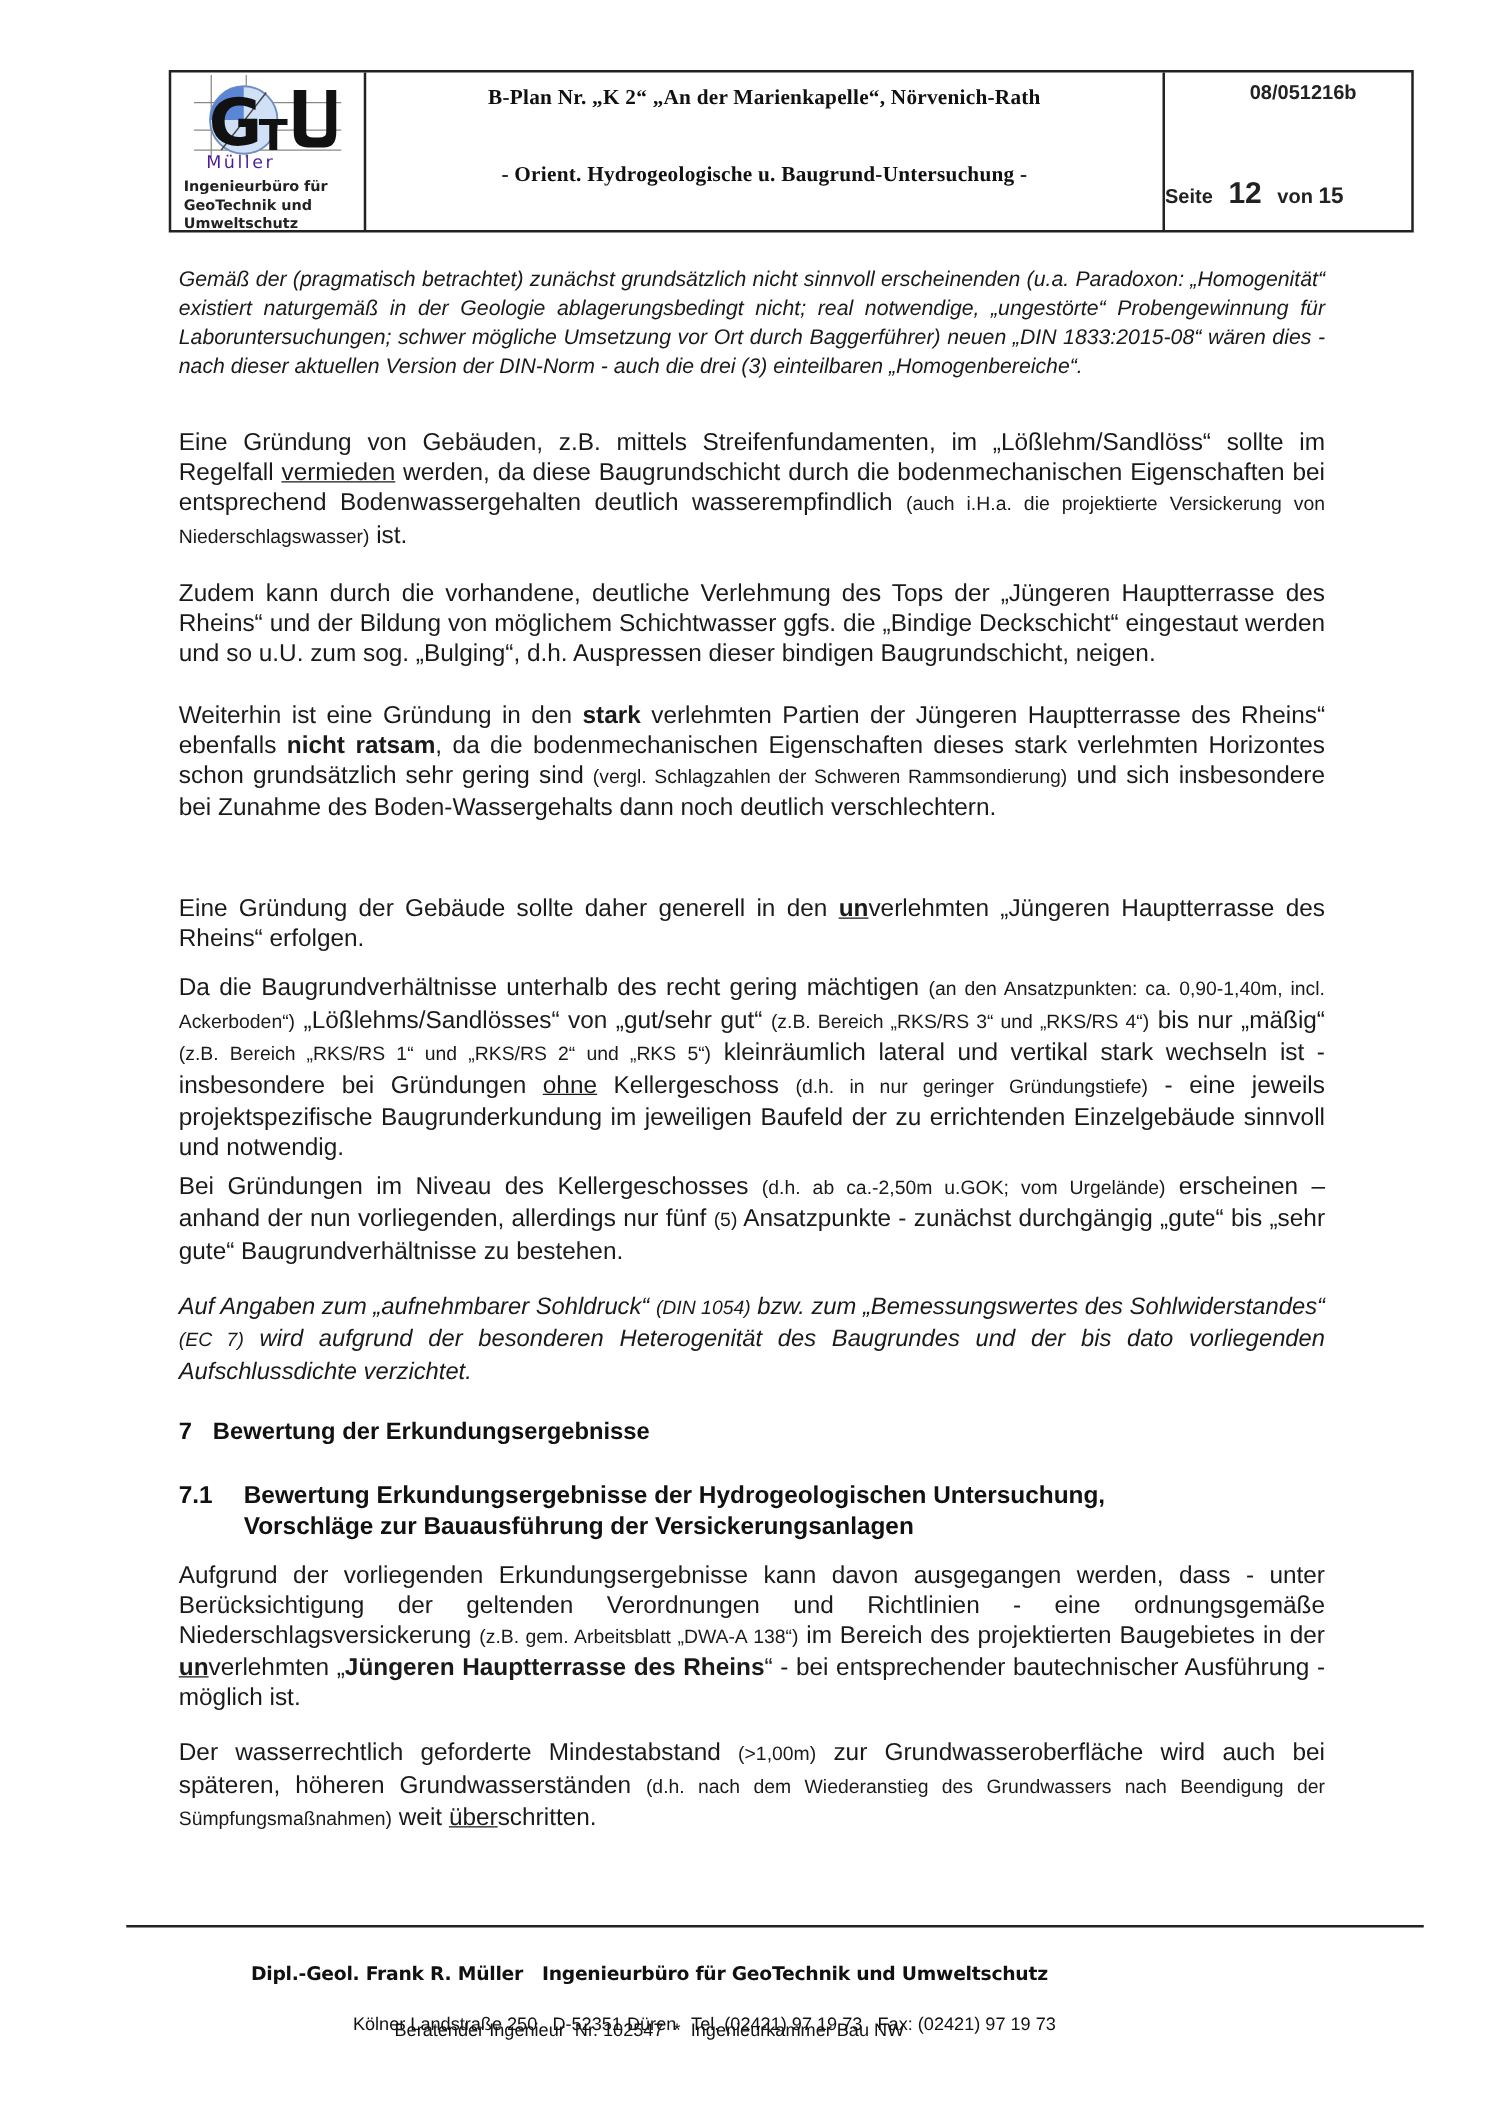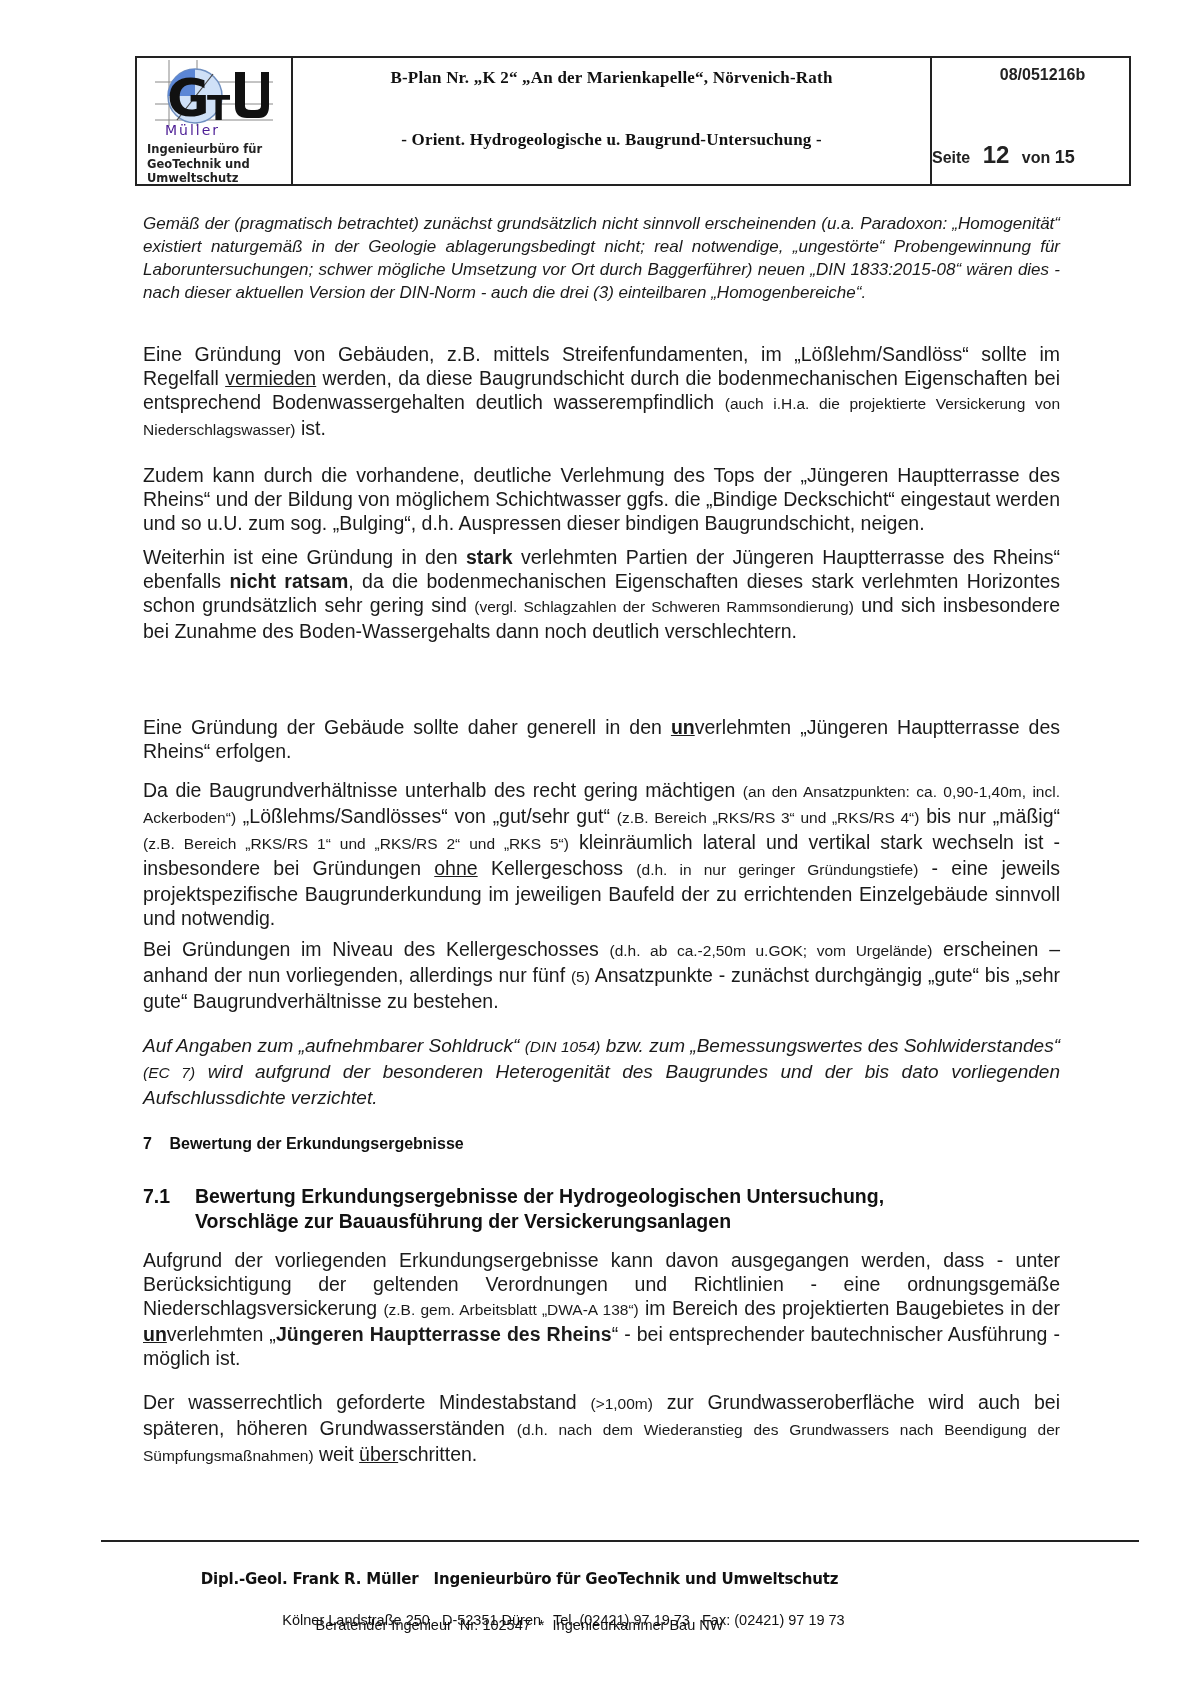--- a/index.html
+++ b/index.html
@@ -19,21 +19,21 @@
   .logo .gtu { position: absolute; left: 18px; top: 2px; width: 120px; height: 68px; }
   .logo .mueller { position: absolute; left: 28px; top: 64px; font-family: "DejaVu Sans", sans-serif; font-size: 14px; letter-spacing: 2px; color: #4c1d95; }
   .logo .sub { position: absolute; left: 10px; font-family: "DejaVu Sans", sans-serif; font-weight: bold; font-size: 11.5px; color: #222; white-space: nowrap; }
 
   
   .p { position: absolute; left: 143px; width: 917px; font-size: 19.5px; line-height: 24px; text-align: justify; color: #1a1a1a; }
   .p.it { font-style: italic; font-size: 17px; line-height: 23px; }
   .sm { font-size: 15.5px; }
   .u { text-decoration: underline; }
   .b { font-weight: bold; }
-  .h1 { position: absolute; left: 143px; font-weight: bold; font-size: 16px; }
+  .h1 { position: absolute; left: 143px; font-weight: bold; font-size: 19px; }
   .h2 { position: absolute; left: 143px; font-weight: bold; font-size: 19.5px; line-height: 25px; }
   .h2 .num { display: inline-block; width: 52px; }
   .h2 .cont { padding-left: 52px; display: block; }
 
   
   .rule { position: absolute; left: 101px; top: 1540px; width: 1038px; height: 2px; background: #222; }
   .ft { position: absolute; left: 0; width: 1039px; text-align: center; color: #111; }
   .ft1 { top: 1570px; font-weight: bold; font-size: 15px; font-family: "DejaVu Sans", sans-serif; letter-spacing: -0.2px; }
   .ft2 { top: 1593px; font-size: 14.5px; margin-top: 24px; }
   .ft3 { top: 1612px; font-size: 14.5px; margin-left: 44px; }
@@ -77,21 +77,21 @@
 </div>
 
 <div class="p it" style="top:212px">Gemäß der (pragmatisch betrachtet) zunächst grundsätzlich nicht sinnvoll erscheinenden (u.a. Paradoxon: „Homogenität“ existiert naturgemäß in der Geologie ablagerungsbedingt nicht; real notwendige, „ungestörte“ Probengewinnung für Laboruntersuchungen; schwer mögliche Umsetzung vor Ort durch Baggerführer) neuen „DIN 1833:2015-08“ wären dies - nach dieser aktuellen Version der DIN-Norm - auch die drei (3) einteilbaren „Homogenbereiche“.</div>
 
 <div class="p" style="top:342px">
   <span>Eine Gründung von Gebäuden, z.B. mittels Streifenfundamenten, im „Lößlehm/Sandlöss“ sollte im Regelfall </span><span class="u">vermieden</span><span> werden, da diese Baugrundschicht durch die bodenmechanischen Eigenschaften bei entsprechend Bodenwassergehalten deutlich wasserempfindlich </span><span class="sm">(auch i.H.a. die projektierte Versickerung von Niederschlagswasser)</span><span> ist.</span>
 </div>
 
 <div class="p" style="top:463px">Zudem kann durch die vorhandene, deutliche Verlehmung des Tops der „Jüngeren Hauptterrasse des Rheins“ und der Bildung von möglichem Schichtwasser ggfs. die „Bindige Deckschicht“ eingestaut werden und so u.U. zum sog. „Bulging“, d.h. Auspressen dieser bindigen Baugrundschicht, neigen.</div>
 
-<div class="p" style="top:545px">
+<div class="p" style="top:560px">
   <span>Weiterhin ist eine Gründung in den </span><span class="b">stark</span><span> verlehmten Partien der Jüngeren Hauptterrasse des Rheins“ ebenfalls </span><span class="b">nicht ratsam</span><span>, da die bodenmechanischen Eigenschaften dieses stark verlehmten Horizontes schon grundsätzlich sehr gering sind </span><span class="sm">(vergl. Schlagzahlen der Schweren Rammsondierung)</span><span> und sich insbesondere bei Zunahme des Boden-Wassergehalts dann noch deutlich verschlechtern.</span>
 </div>
 
 <div class="p" style="top:715px">
   <span>Eine Gründung der Gebäude sollte daher generell in den </span><span class="b u">un</span><span>verlehmten „Jüngeren Hauptterrasse des Rheins“ erfolgen.</span>
 </div>
 
 <div class="p" style="top:778px">
   <span>Da die Baugrundverhältnisse unterhalb des recht gering mächtigen </span><span class="sm">(an den Ansatzpunkten: ca. 0,90-1,40m, incl. Ackerboden“)</span><span> „Lößlehms/Sandlösses“ von „gut/sehr gut“ </span><span class="sm">(z.B. Bereich „RKS/RS 3“ und „RKS/RS 4“)</span><span> bis nur „mäßig“ </span><span class="sm">(z.B. Bereich „RKS/RS 1“ und „RKS/RS 2“ und „RKS 5“)</span><span> kleinräumlich lateral und vertikal stark wechseln ist - insbesondere bei Gründungen </span><span class="u">ohne</span><span> Kellergeschoss </span><span class="sm">(d.h. in nur geringer Gründungstiefe)</span><span> - eine jeweils projektspezifische Baugrunderkundung im jeweiligen Baufeld der zu errichtenden Einzelgebäude sinnvoll und notwendig.</span>
 </div>

